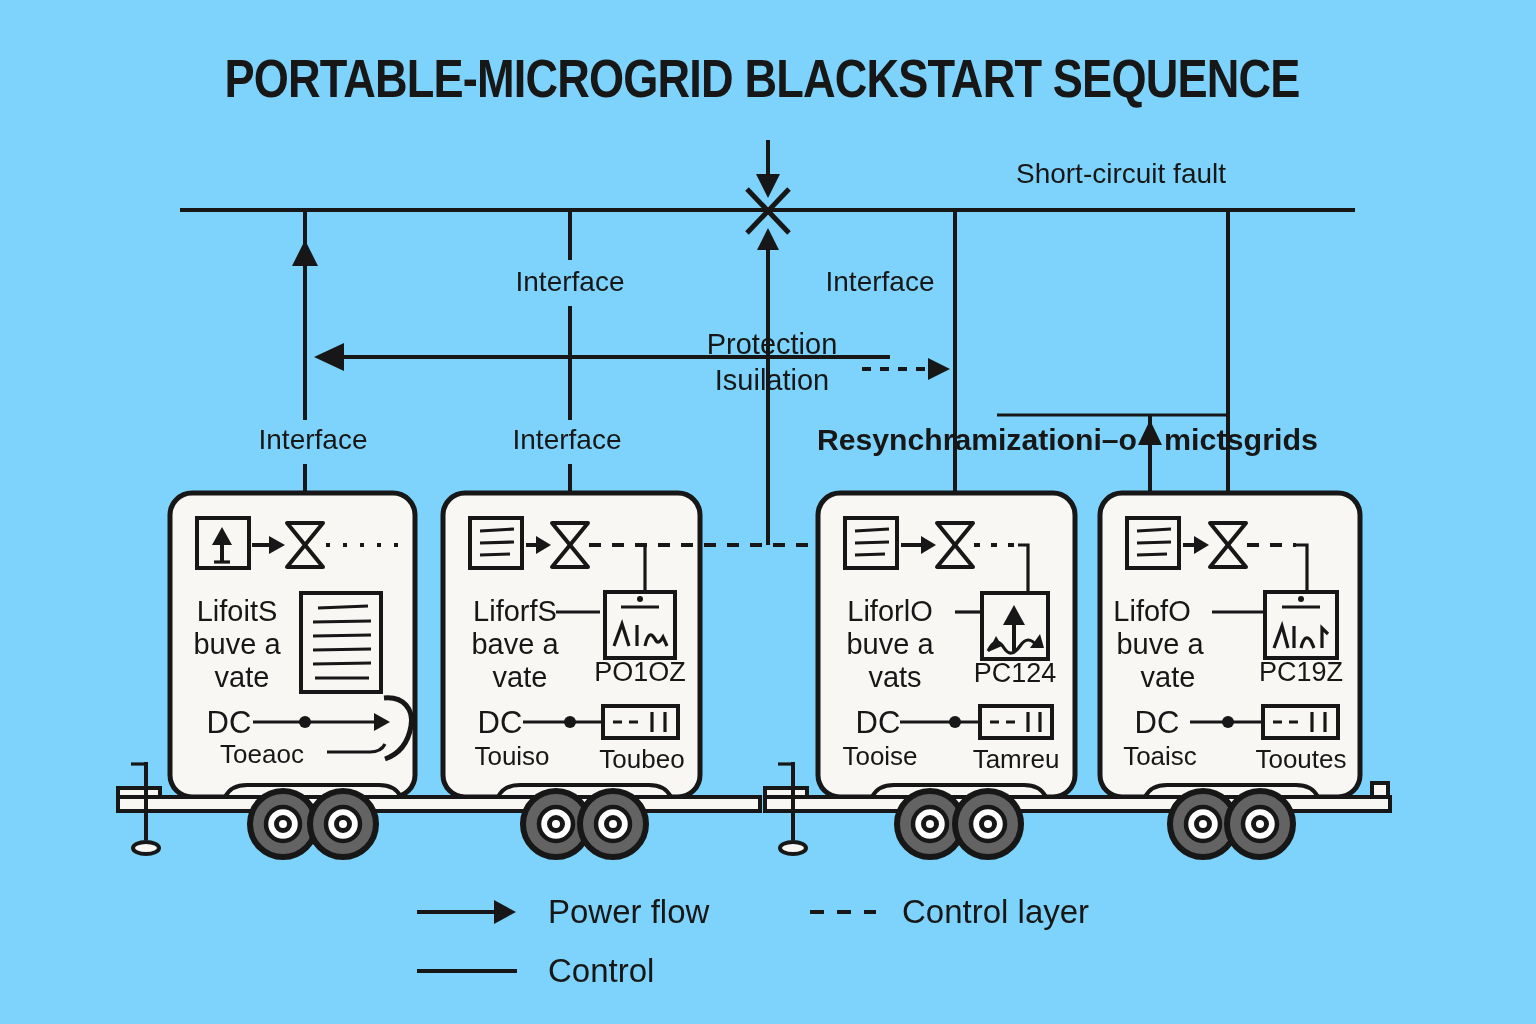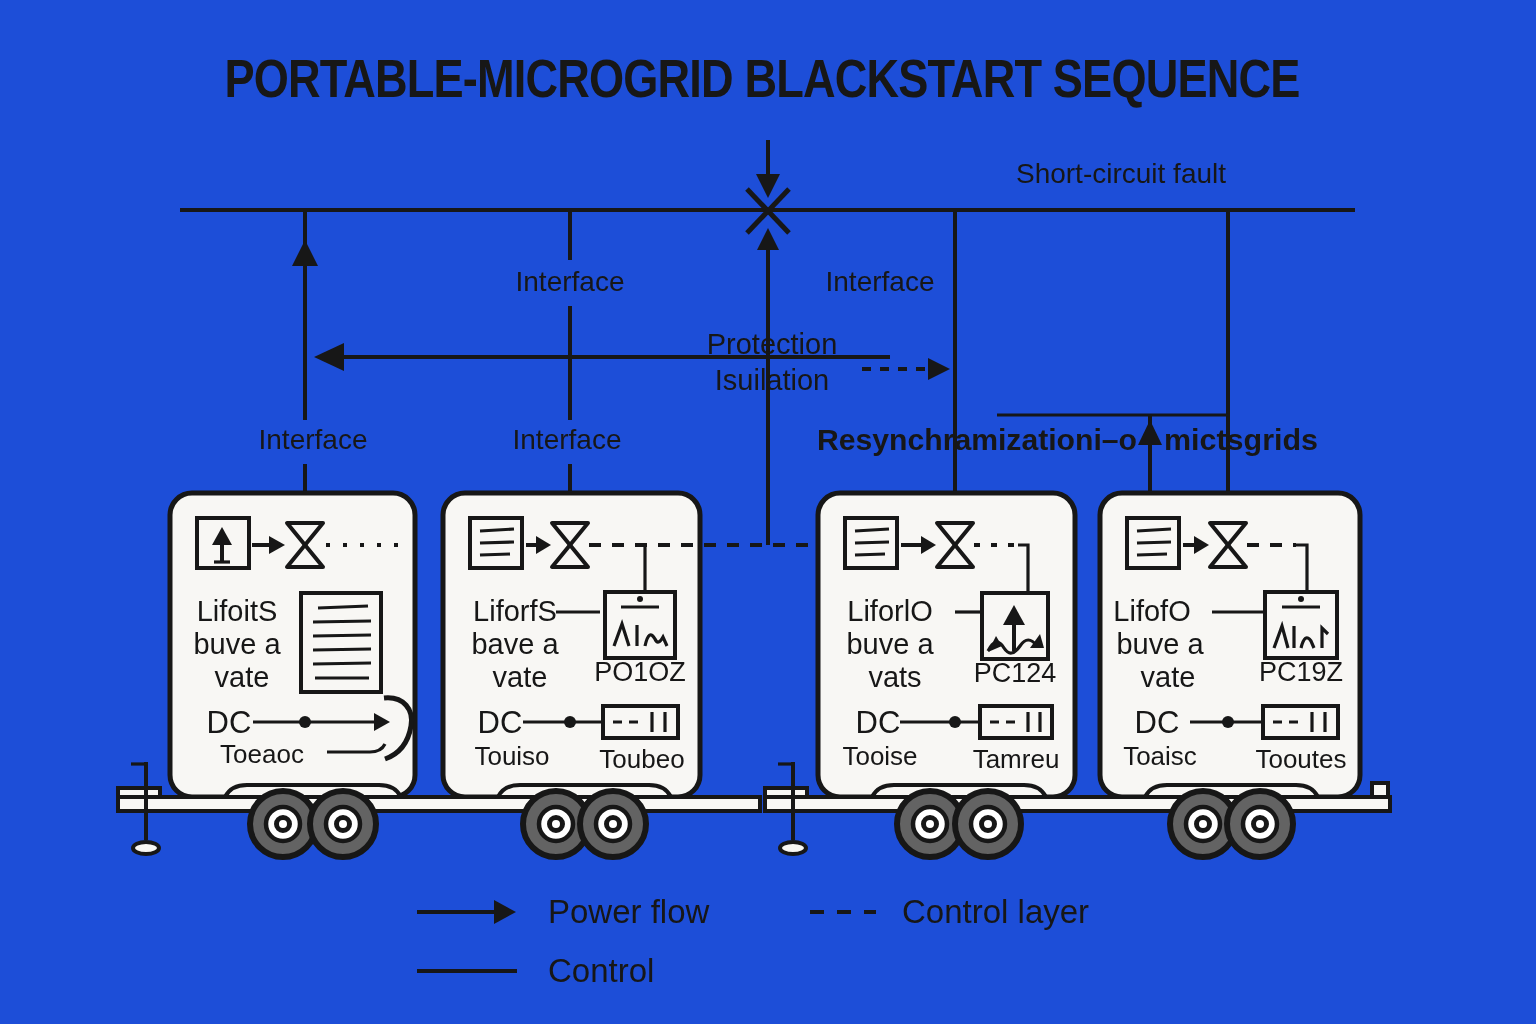--- a/index.html
+++ b/index.html
@@ -1,16 +1,16 @@
 <!DOCTYPE html>
 <html><head>
 <meta charset="utf-8">
 <style>
   html,body{margin:0;padding:0;background:#f8f7f4;}
-  .stage{position:relative;width:1536px;height:1024px;background:#1d4ed8;overflow:hidden;}
+  .stage{position:relative;width:1536px;height:1024px;background:#7dd3fc;overflow:hidden;}
   svg{display:block;}
   text{font-family:"Liberation Sans","DejaVu Sans",sans-serif;fill:#171717;}
   .ln{stroke:#171717;stroke-width:4;fill:none;stroke-linecap:butt;}
   .ln5{stroke:#171717;stroke-width:5;fill:none;}
   .ln3{stroke:#171717;stroke-width:3.2;fill:none;}
   .box{fill:#f8f7f4;stroke:#171717;stroke-width:4;}
   .box5{fill:#f8f7f4;stroke:#171717;stroke-width:5;}
   .ah{fill:#171717;stroke:none;}
   .dash{stroke-dasharray:12 11;}
   .dot{fill:#171717;}

